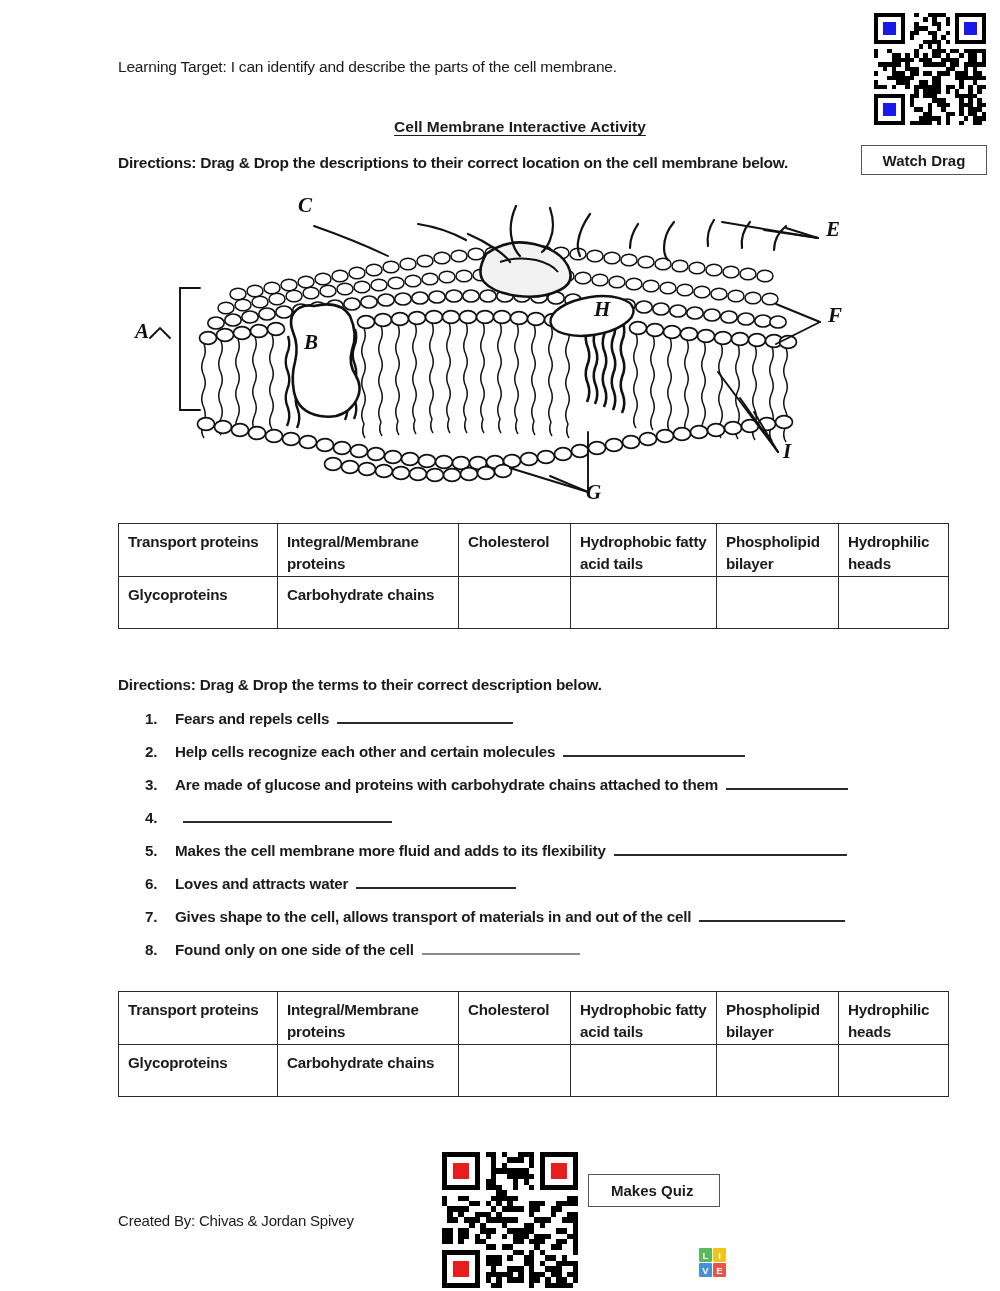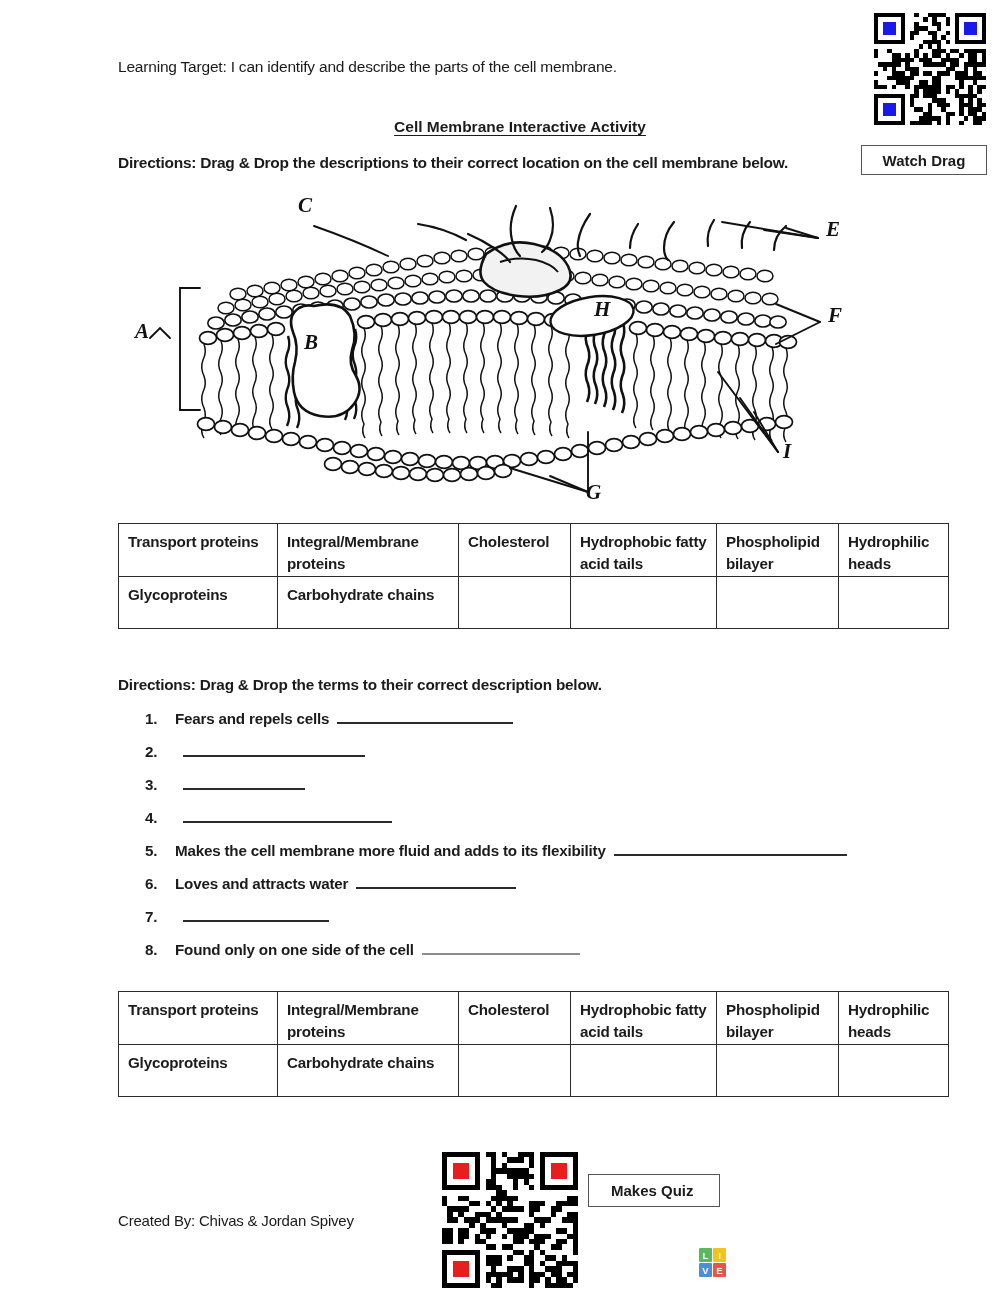--- a/index.html
+++ b/index.html
@@ -1162,42 +1162,45 @@
 <div class="directions-2">Directions:  Drag &amp; Drop the terms to their correct description below.</div>
 
 <ol class="qlist" id="question-list">
     <li>
       <span class="num">1.</span>
       <span>Fears and repels cells</span>
       <span class="blank" style="width: 176px;"></span>
     </li>
     <li>
       <span class="num">2.</span>
+      <span>Help cells recognize each other and certain molecules</span>
       <span class="blank" style="width: 182px;"></span>
     </li>
     <li>
       <span class="num">3.</span>
+      <span>Are made of glucose and proteins with carbohydrate chains attached to them</span>
       <span class="blank" style="width: 122px;"></span>
     </li>
     <li>
       <span class="num">4.</span>
       <span class="blank" style="width: 209px;"></span>
     </li>
     <li>
       <span class="num">5.</span>
       <span>Makes the cell membrane more fluid and adds to its flexibility</span>
       <span class="blank" style="width: 233px;"></span>
     </li>
     <li>
       <span class="num">6.</span>
       <span>Loves and attracts water</span>
       <span class="blank" style="width: 160px;"></span>
     </li>
     <li>
       <span class="num">7.</span>
+      <span>Gives shape to the cell, allows transport of materials in and out of the cell</span>
       <span class="blank" style="width: 146px;"></span>
     </li>
     <li>
       <span class="num">8.</span>
       <span>Found only on one side of the cell</span>
       <span class="blank gray" style="width: 158px;"></span>
     </li>
   </ol>
 
 <table class="term-table t2">

